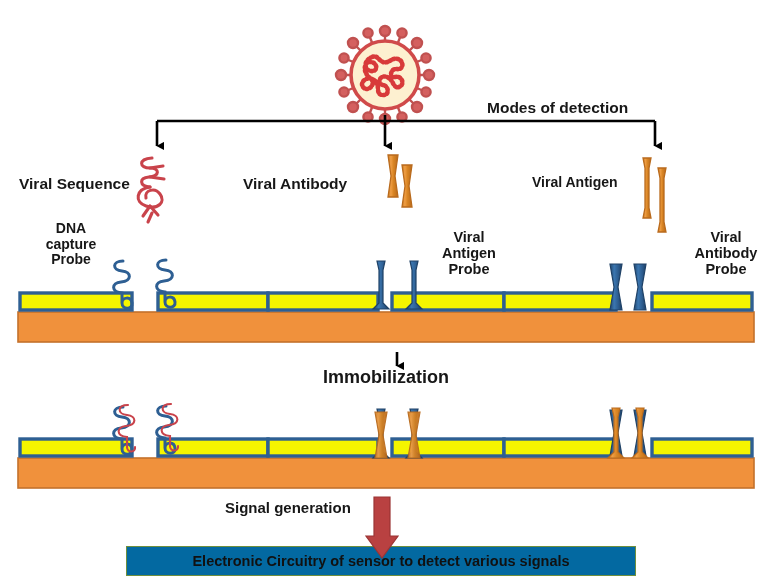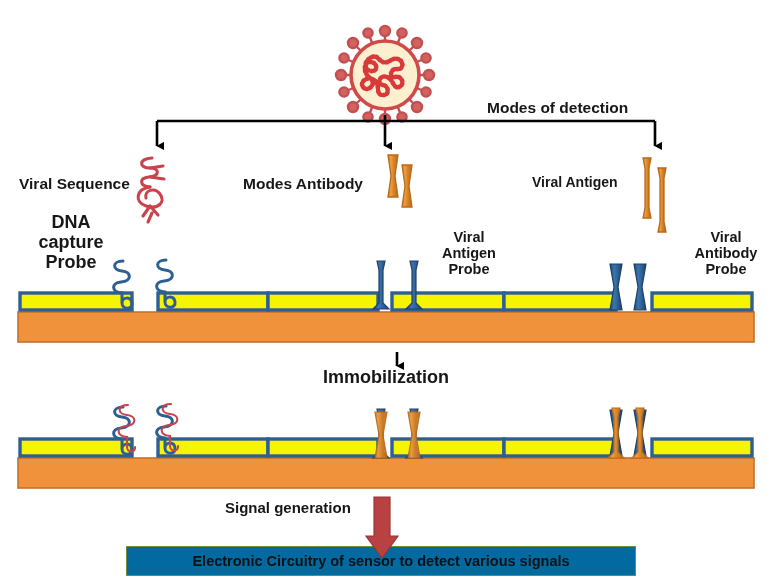--- a/index.html
+++ b/index.html
@@ -17,25 +17,25 @@
 </head>
 <body>
 
 <div id="stage">
 
 
   <div class="lbl" style="left:487px;top:99px;font-size:15.5px;">Modes of detection</div>
 
   <div class="lbl" style="left:19px;top:175px;font-size:15.5px;">Viral Sequence</div>
 
-  <div class="lbl" style="left:243px;top:175px;font-size:15.5px;">Modes Antibody</div>
+  <div class="lbl" style="left:243px;top:175px;font-size:15.5px;">Viral Antibody</div>
 
   <div class="lbl" style="left:532px;top:175px;font-size:14px;">Viral Antigen</div>
 
-  <div class="lbl ctr" style="left:32px;top:212px;width:78px;font-size:18px;">
+  <div class="lbl ctr" style="left:32px;top:221px;width:78px;font-size:14px;">
     <div>DNA</div>
     <div>capture</div>
     <div>Probe</div>
   </div>
 
   <div class="lbl ctr" style="left:427px;top:229px;width:84px;font-size:14.5px;">
     <div>Viral</div>
     <div>Antigen</div>
     <div>Probe</div>
   </div>

